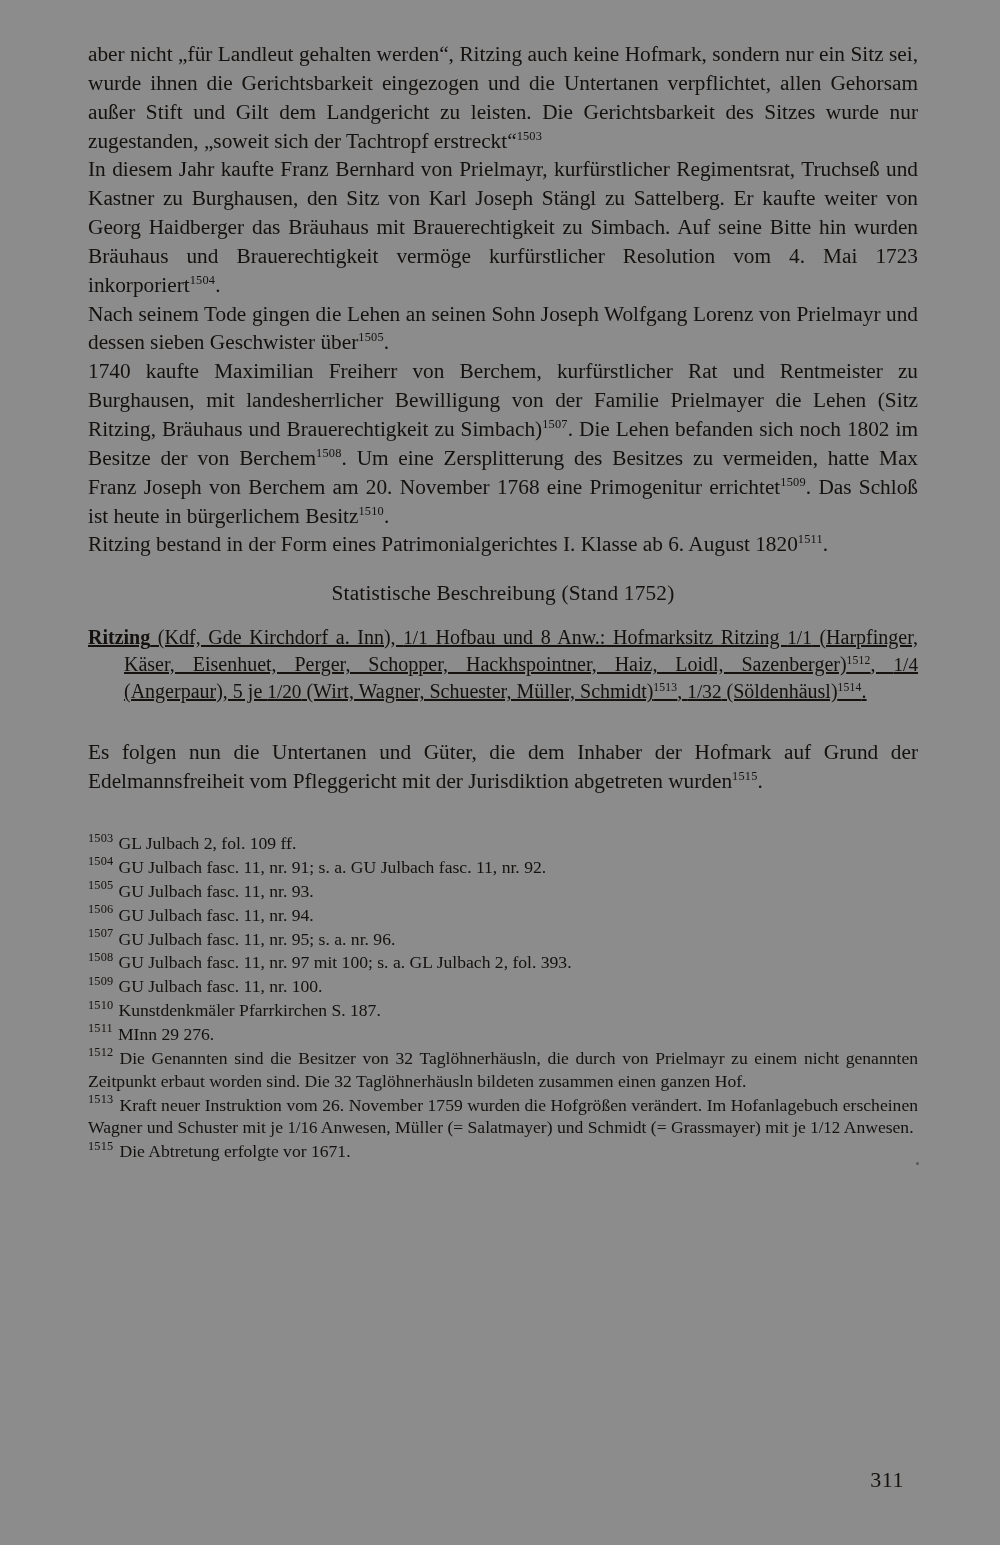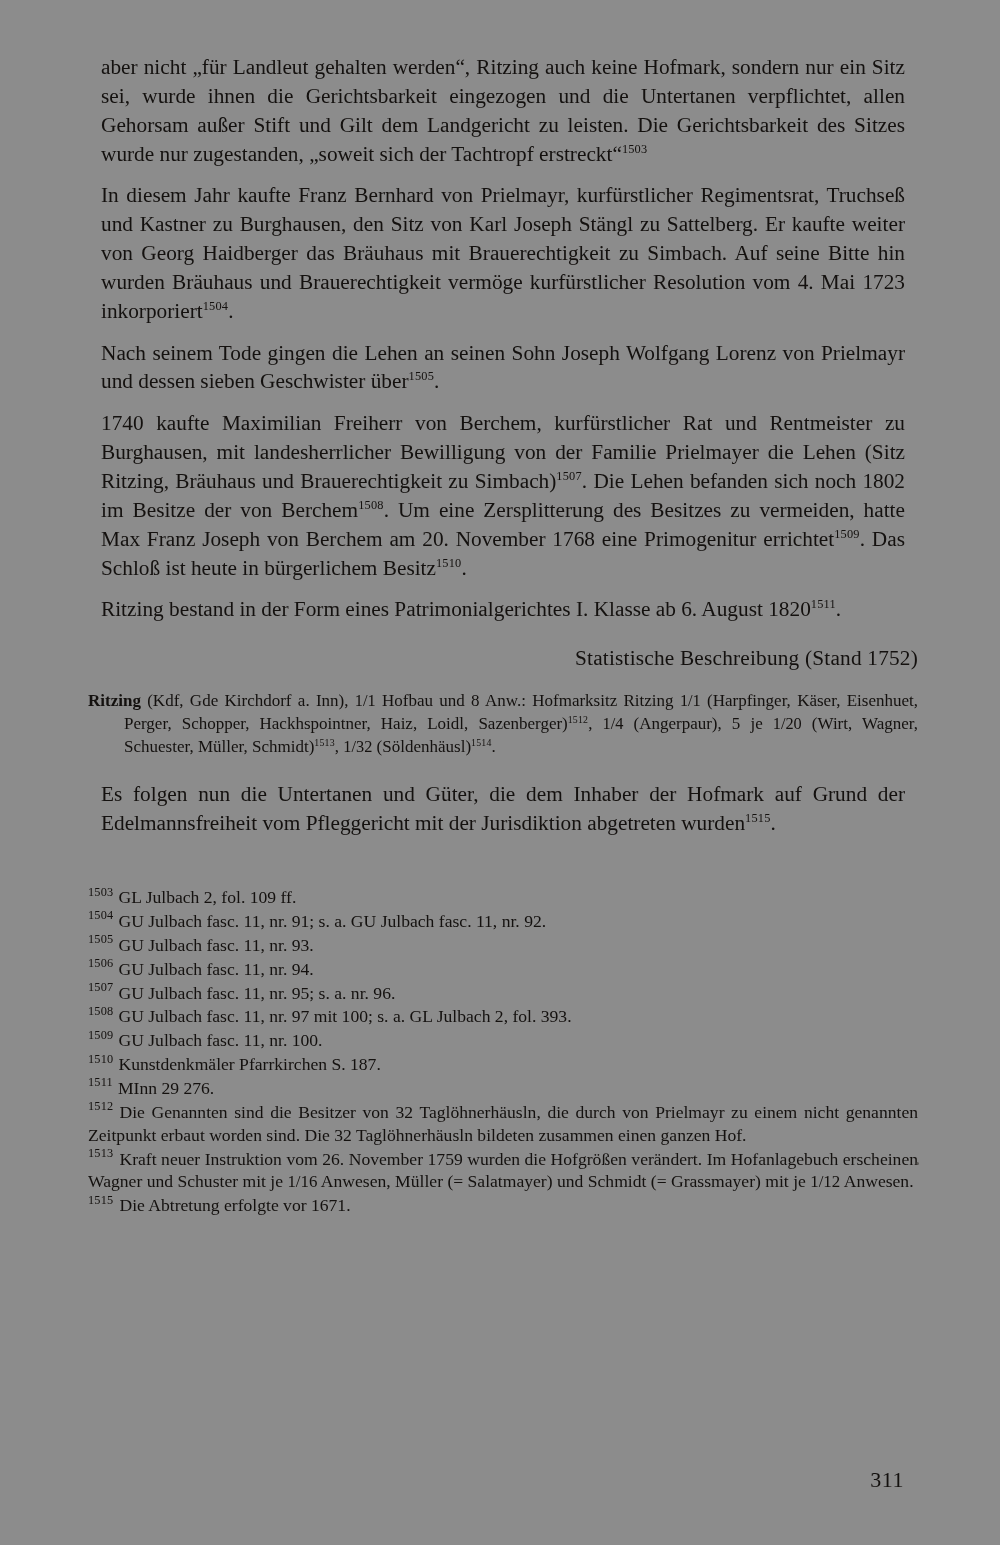--- a/index.html
+++ b/index.html
@@ -22,55 +22,56 @@
     padding: 40px 82px 0 88px;
   }
   .body-text {
     font-size: 21.3px;
     line-height: 1.355;
     text-align: justify;
     text-justify: inter-word;
     hyphens: manual;
   }
   .body-text p {
-    margin: 13px;
+    margin: 0;
     text-indent: 0;
   }
   sup {
     font-size: 0.58em;
     vertical-align: 0.62em;
     line-height: 0;
     letter-spacing: 0.2px;
   }
   .frac {
     font-size: 0.96em;
     white-space: nowrap;
   }
   .section-title {
-    text-align: right;
+    text-align: center;
     font-size: 21.3px;
     margin: 22px 0 18px 0;
     letter-spacing: 0.2px;
   }
   .entry {
-    font-size: 17px;
+    font-size: 20px;
     line-height: 1.355;
     text-align: justify;
     padding-left: 36px;
     text-indent: -36px;
-    margin: 0 0 22px 0;
+    margin: 0 0 33px 0;
+    text-decoration: underline;
   }
   .entry .lemma {
     font-weight: bold;
   }
   .closing {
     margin-top: 4px;
   }
   .notes {
-    margin-top: 48px;
+    margin-top: 36px;
     font-size: 17.6px;
     line-height: 1.30;
     text-align: justify;
   }
   .note {
     margin: 0 0 1px 0;
     padding-left: 0;
   }
   .note .num {
     font-size: 0.70em;

